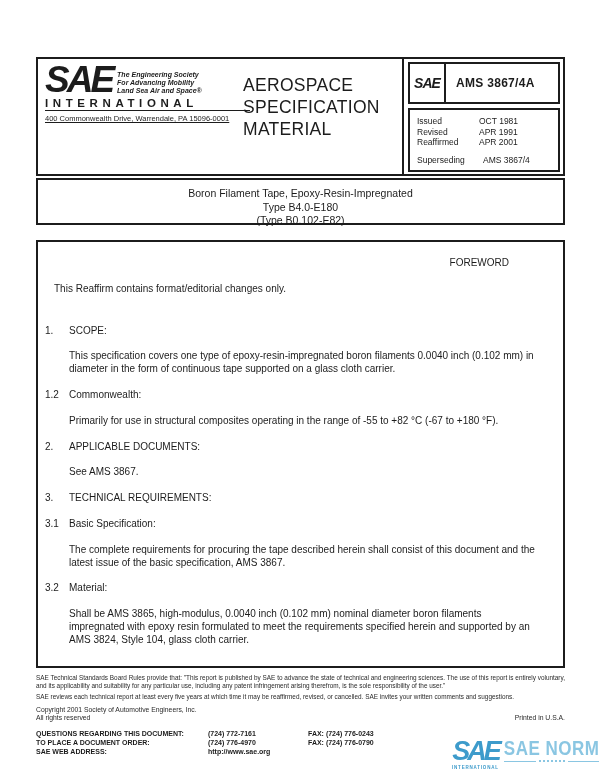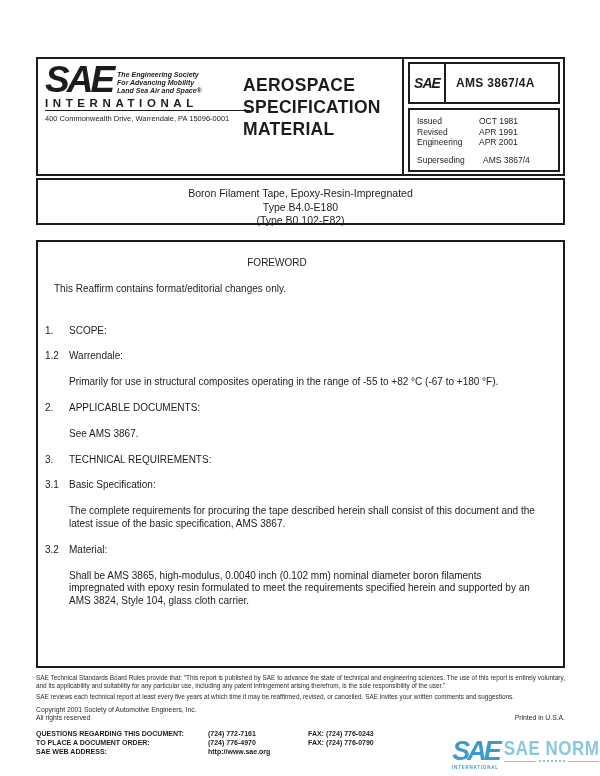--- a/index.html
+++ b/index.html
@@ -9,37 +9,37 @@
 
   .box { position:absolute; border:2px solid #1c1c1c; background:#fff; }
 
   
   .header-box { left:36px; top:57px; width:529px; height:119px; }
   .logo-block { position:absolute; left:7px; top:7px; width:205px; }
   .logo-row { display:flex; align-items:flex-end; }
   .sae-big { font-size:37px; font-weight:bold; font-style:italic; letter-spacing:-3px; line-height:0.78; }
   .tagline { margin-left:5px; font-size:7px; font-weight:bold; font-style:italic; line-height:8px; white-space:nowrap; }
   .intl { font-size:11.5px; font-weight:bold; letter-spacing:4.6px; margin-top:2px; white-space:nowrap; }
-  .addr { border-top:1.5px solid #1c1c1c; margin-top:1px; padding-top:3px; font-size:7.5px; white-space:nowrap; }
-  .doc-type { position:absolute; left:205px; top:15px; font-size:17.5px; font-weight:bold; line-height:22px; letter-spacing:0.3px; }
+  .addr { border-top:1.5px solid #1c1c1c; margin-top:1px; padding-top:3px; font-size:7.5px; white-space:nowrap;text-decoration:underline; }
+  .doc-type { position:absolute; left:205px; top:15px; font-size:17.5px; font-weight:normal; line-height:22px; letter-spacing:0.3px; }
   .head-divider { position:absolute; left:364px; top:0; bottom:0; width:2px; background:#1c1c1c; }
   .cell-num { position:absolute; left:370px; top:3px; width:152px; height:42px; border:2px solid #1c1c1c; display:flex; }
   .cell-sae { width:36px; border-right:2px solid #1c1c1c; display:flex; align-items:center; justify-content:center; }
   .sae-small { font-size:14px; font-weight:bold; font-style:italic; letter-spacing:-1px; }
   .cell-amsnum { flex:1; display:flex; align-items:center; padding-left:10px; font-size:12px; font-weight:bold; letter-spacing:0.3px;border-radius:15px; }
   .cell-dates { position:absolute; left:370px; top:49px; width:152px; height:64px; border:2px solid #1c1c1c; padding:6px 0 0 7px; font-size:8.5px; line-height:10.5px; }
   .date-label { display:inline-block; width:62px; }
   .superseding { margin-top:7px; }
 
   
   .title-box { left:36px; top:178px; width:529px; height:47px; text-align:center; padding-top:7px; font-size:10.5px; line-height:13.5px; }
 
   
   .body-box { left:36px; top:240px; width:529px; height:428px; padding:15px 24px 0 7px; font-size:10px; line-height:12.8px; }
-  .foreword-h { text-align:center; margin-bottom:13px; margin-right:30px; }
+  .foreword-h { text-align:right; margin-bottom:13px; margin-right:30px; }
   .fw-text { margin-left:9px; margin-bottom:29px; }
   .sec-head { display:flex; margin-bottom:13px; }
   .sec-num { width:24px; flex-shrink:0; }
   .sec-para { margin-left:24px; margin-bottom:13px; max-width:474px; }
 
   
   .footer { position:absolute; left:36px; top:674px; width:529px; }
   .legal { font-size:6.4px; line-height:7.6px; text-align:justify; color:#2a2a2a; }
   .legal2 { margin-top:4px; font-size:6.4px; line-height:7.6px; color:#2a2a2a; }
   .copy-row { margin-top:5px; display:flex; justify-content:space-between; align-items:flex-end; font-size:6.8px; line-height:8px; color:#2a2a2a; }
@@ -95,21 +95,21 @@
     </div>
 
     <div class="cell-dates">
       <div>
         <span class="date-label">Issued</span><span>OCT 1981</span>
       </div>
       <div>
         <span class="date-label">Revised</span><span>APR 1991</span>
       </div>
       <div>
-        <span class="date-label">Engineering</span><span>APR 2001</span>
+        <span class="date-label">Reaffirmed</span><span>APR 2001</span>
       </div>
       <div class="superseding">
         <span class="date-label" style="width:66px">Superseding</span><span>AMS 3867/4</span>
       </div>
     </div>
   </div>
 
   <div class="box title-box">
     <div>Boron Filament Tape, Epoxy-Resin-Impregnated</div>
     <div>Type B4.0-E180</div>
@@ -118,24 +118,25 @@
 
   <div class="box body-box">
     <div class="foreword-h">FOREWORD</div>
     <div class="fw-text">This Reaffirm contains format/editorial changes only.</div>
 
     <div class="sec-head">
       <span class="sec-num">1.</span>
         <span>SCOPE:</span>
     </div>
 
+    <div class="sec-para">This specification covers one type of epoxy-resin-impregnated boron filaments 0.0040 inch (0.102 mm) in diameter in the form of continuous tape supported on a glass cloth carrier.</div>
 
     <div class="sec-head">
       <span class="sec-num">1.2</span>
-        <span>Warrendale:</span>
+        <span>Commonwealth:</span>
     </div>
     <div class="sec-para">Primarily for use in structural composites operating in the range of -55 to +82 °C (-67 to +180 °F).</div>
 
     <div class="sec-head">
       <span class="sec-num">2.</span>
         <span>APPLICABLE DOCUMENTS:</span>
     </div>
     <div class="sec-para">See AMS 3867.</div>
 
     <div class="sec-head">

